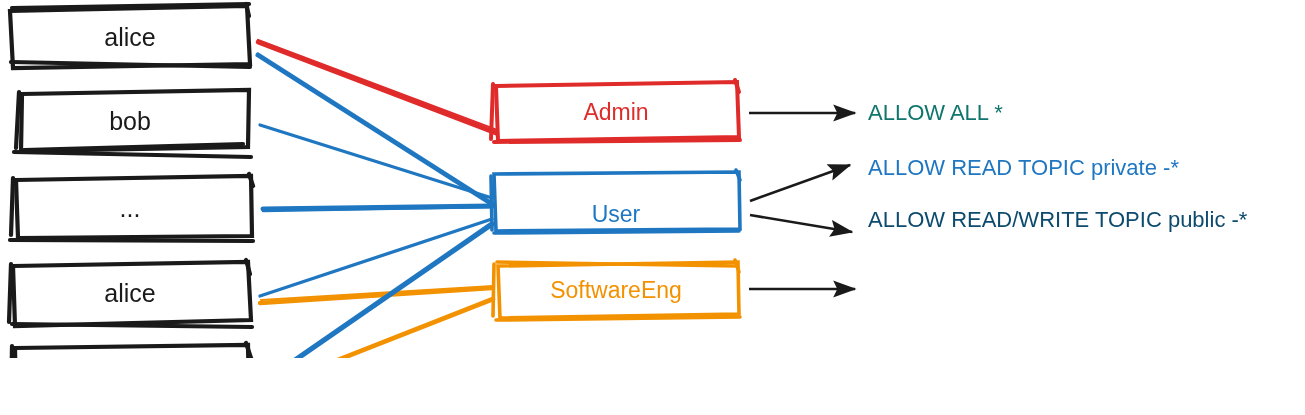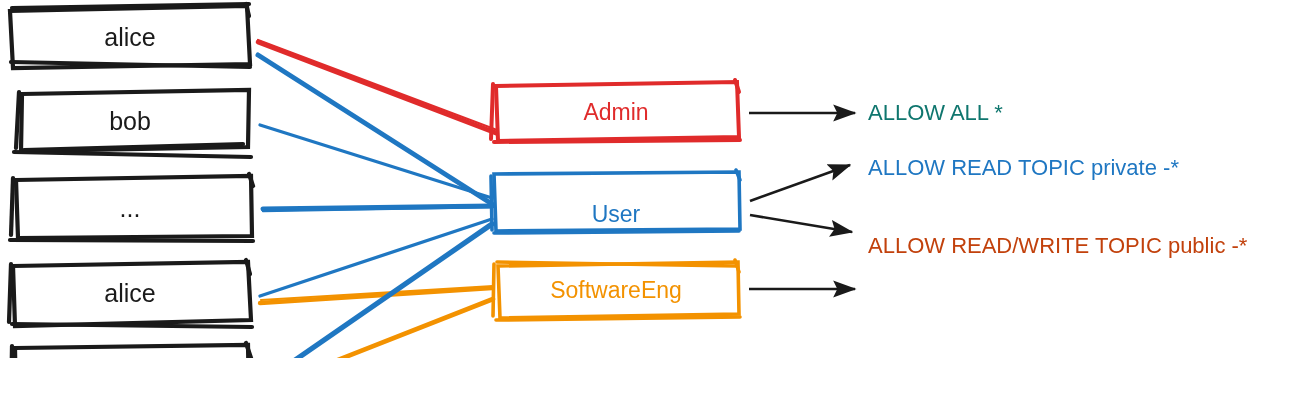--- a/index.html
+++ b/index.html
@@ -155,15 +155,15 @@
   <div class="node-label user-label" style="left:10px; top:194px; width:240px;">...</div>
   <div class="node-label user-label" style="left:10px; top:279px; width:240px;">alice</div>
   <div class="node-label user-label" style="left:10px; top:362px; width:240px;">alice</div>
 
   <div class="node-label role-label" style="left:494px; top:99px; width:244px; color:#e02b2b;">Admin</div>
   <div class="node-label role-label" style="left:494px; top:189px; width:244px; color:#1f77c2;margin-top:12px;">User</div>
   <div class="node-label role-label" style="left:494px; top:277px; width:244px; color:#f39200;">SoftwareEng</div>
 
   <div class="perm-label" style="left:868px; top:100px; color:#0f766e;">ALLOW ALL *</div>
   <div class="perm-label" style="left:868px; top:155px; color:#1f77c2;">ALLOW READ TOPIC private -*</div>
-  <div class="perm-label" style="left:868px; top:233px; color:#c2410c;">ALLOW READ/WRITE TOPIC public -*</div>
+  <div class="perm-label" style="left:868px; top:207px; color:#0c4a6e;">ALLOW READ/WRITE TOPIC public -*</div>
 
 </div>
 
 </body></html>

